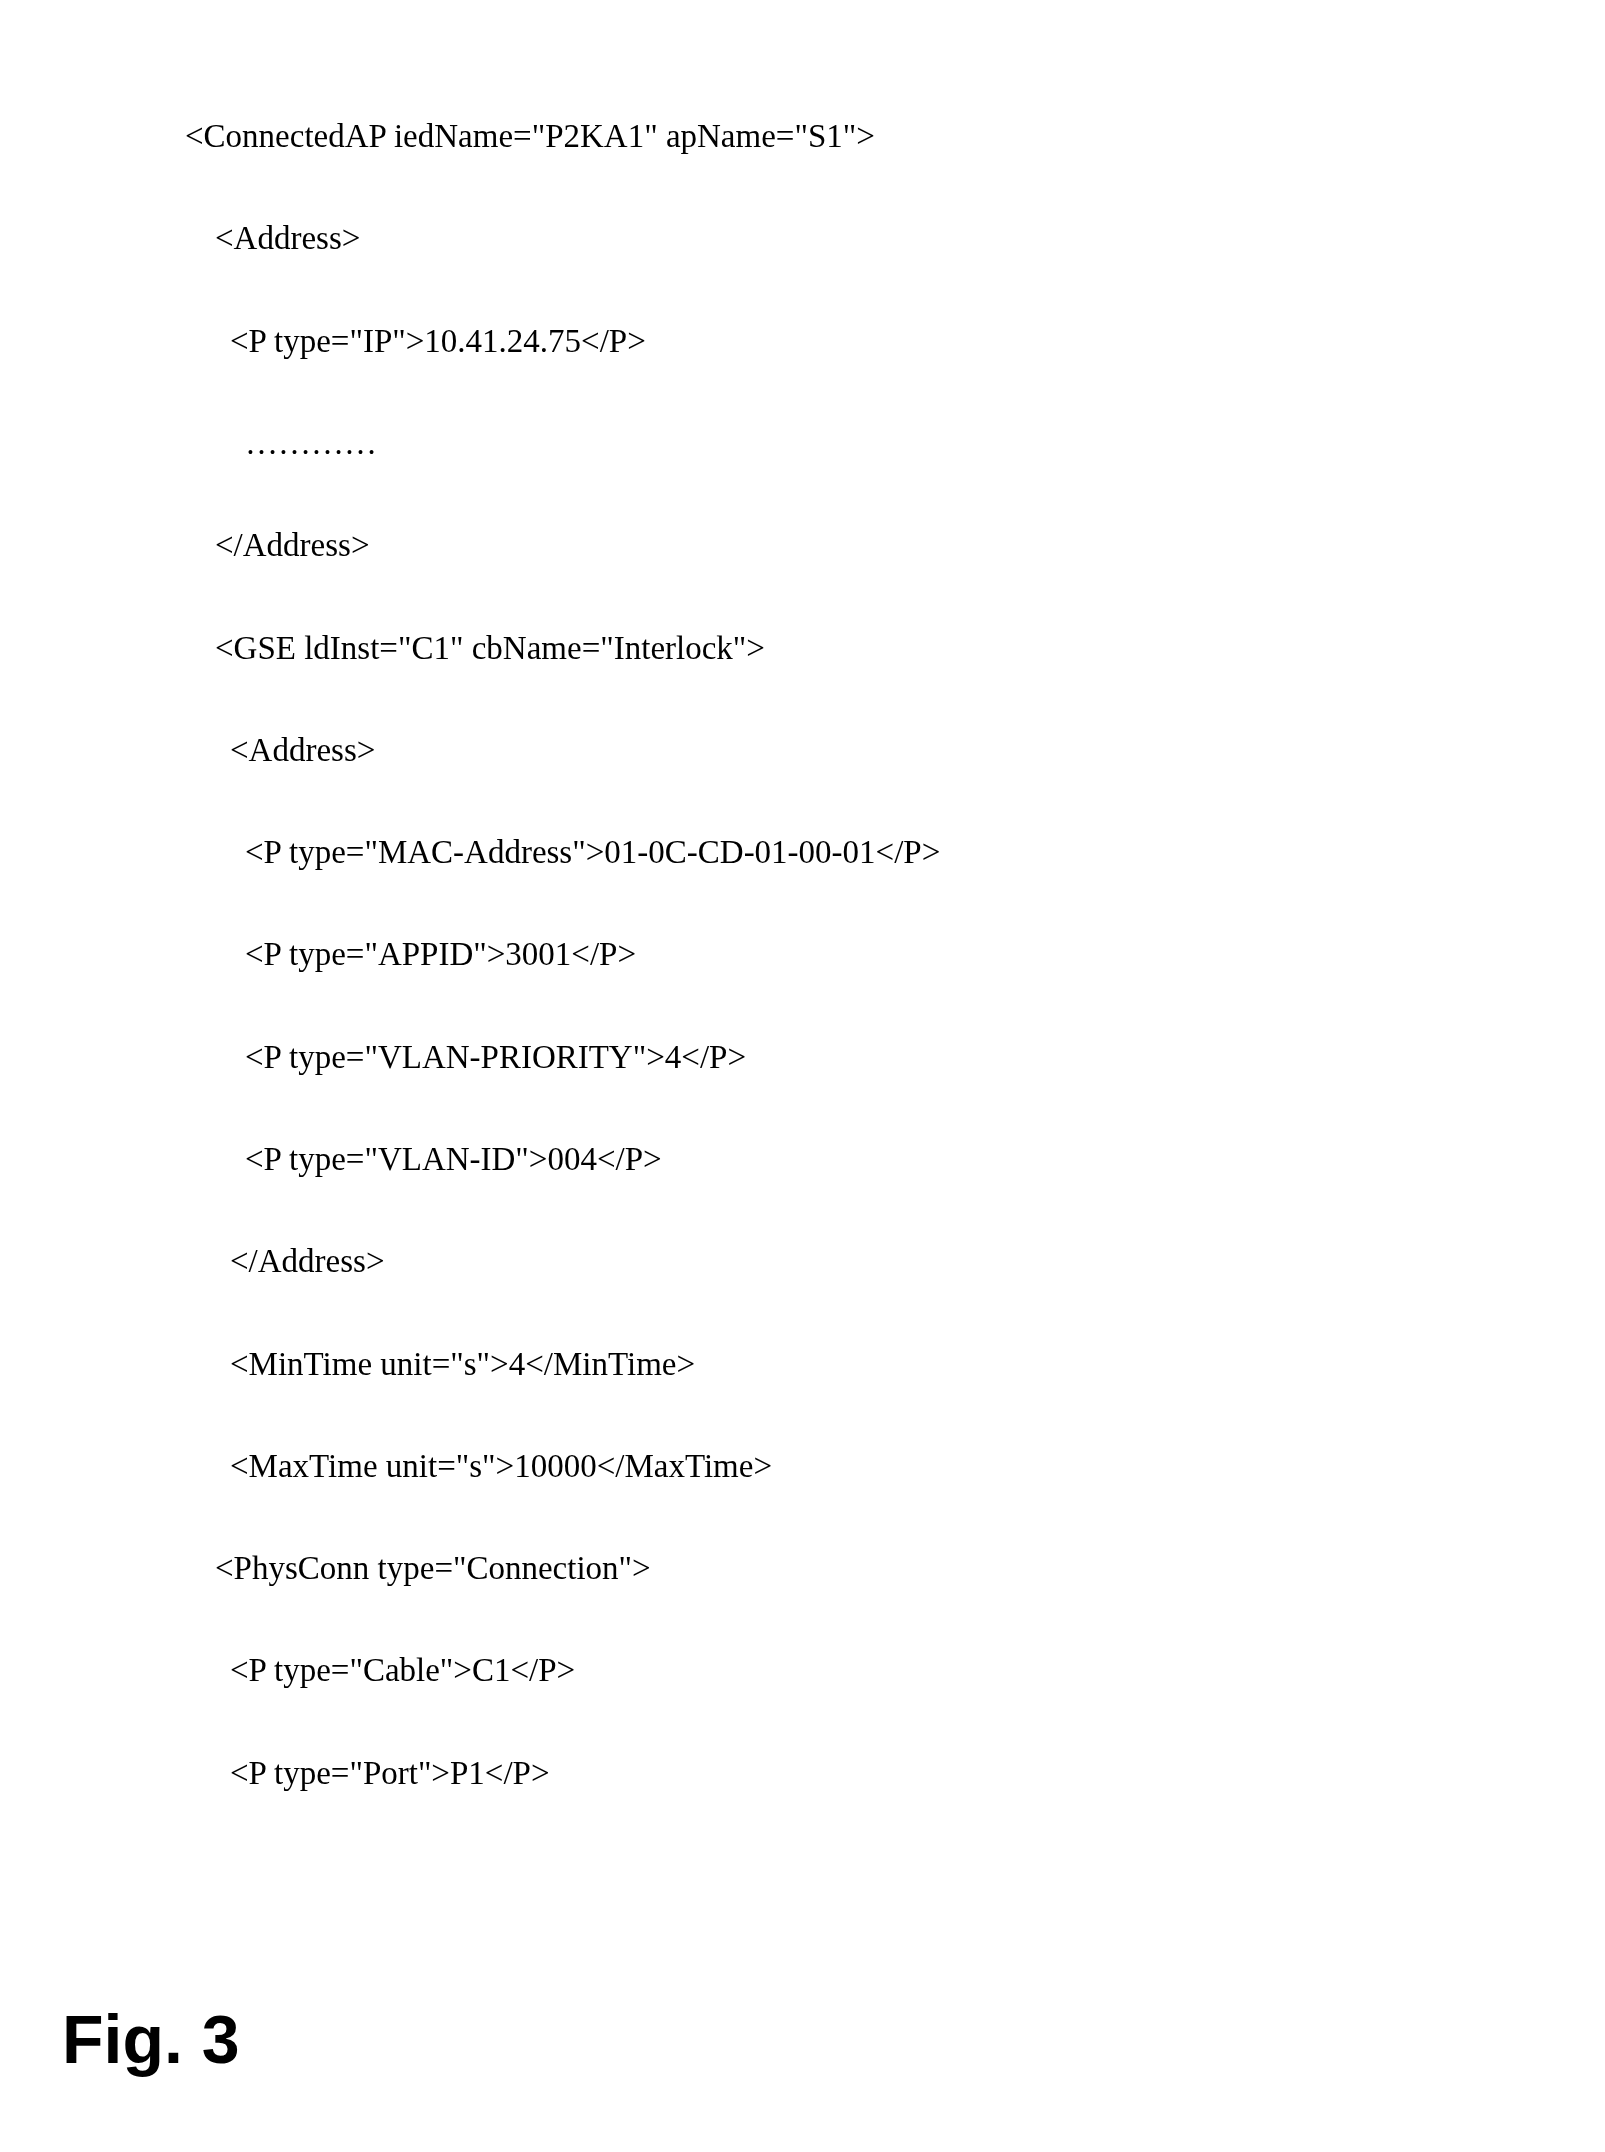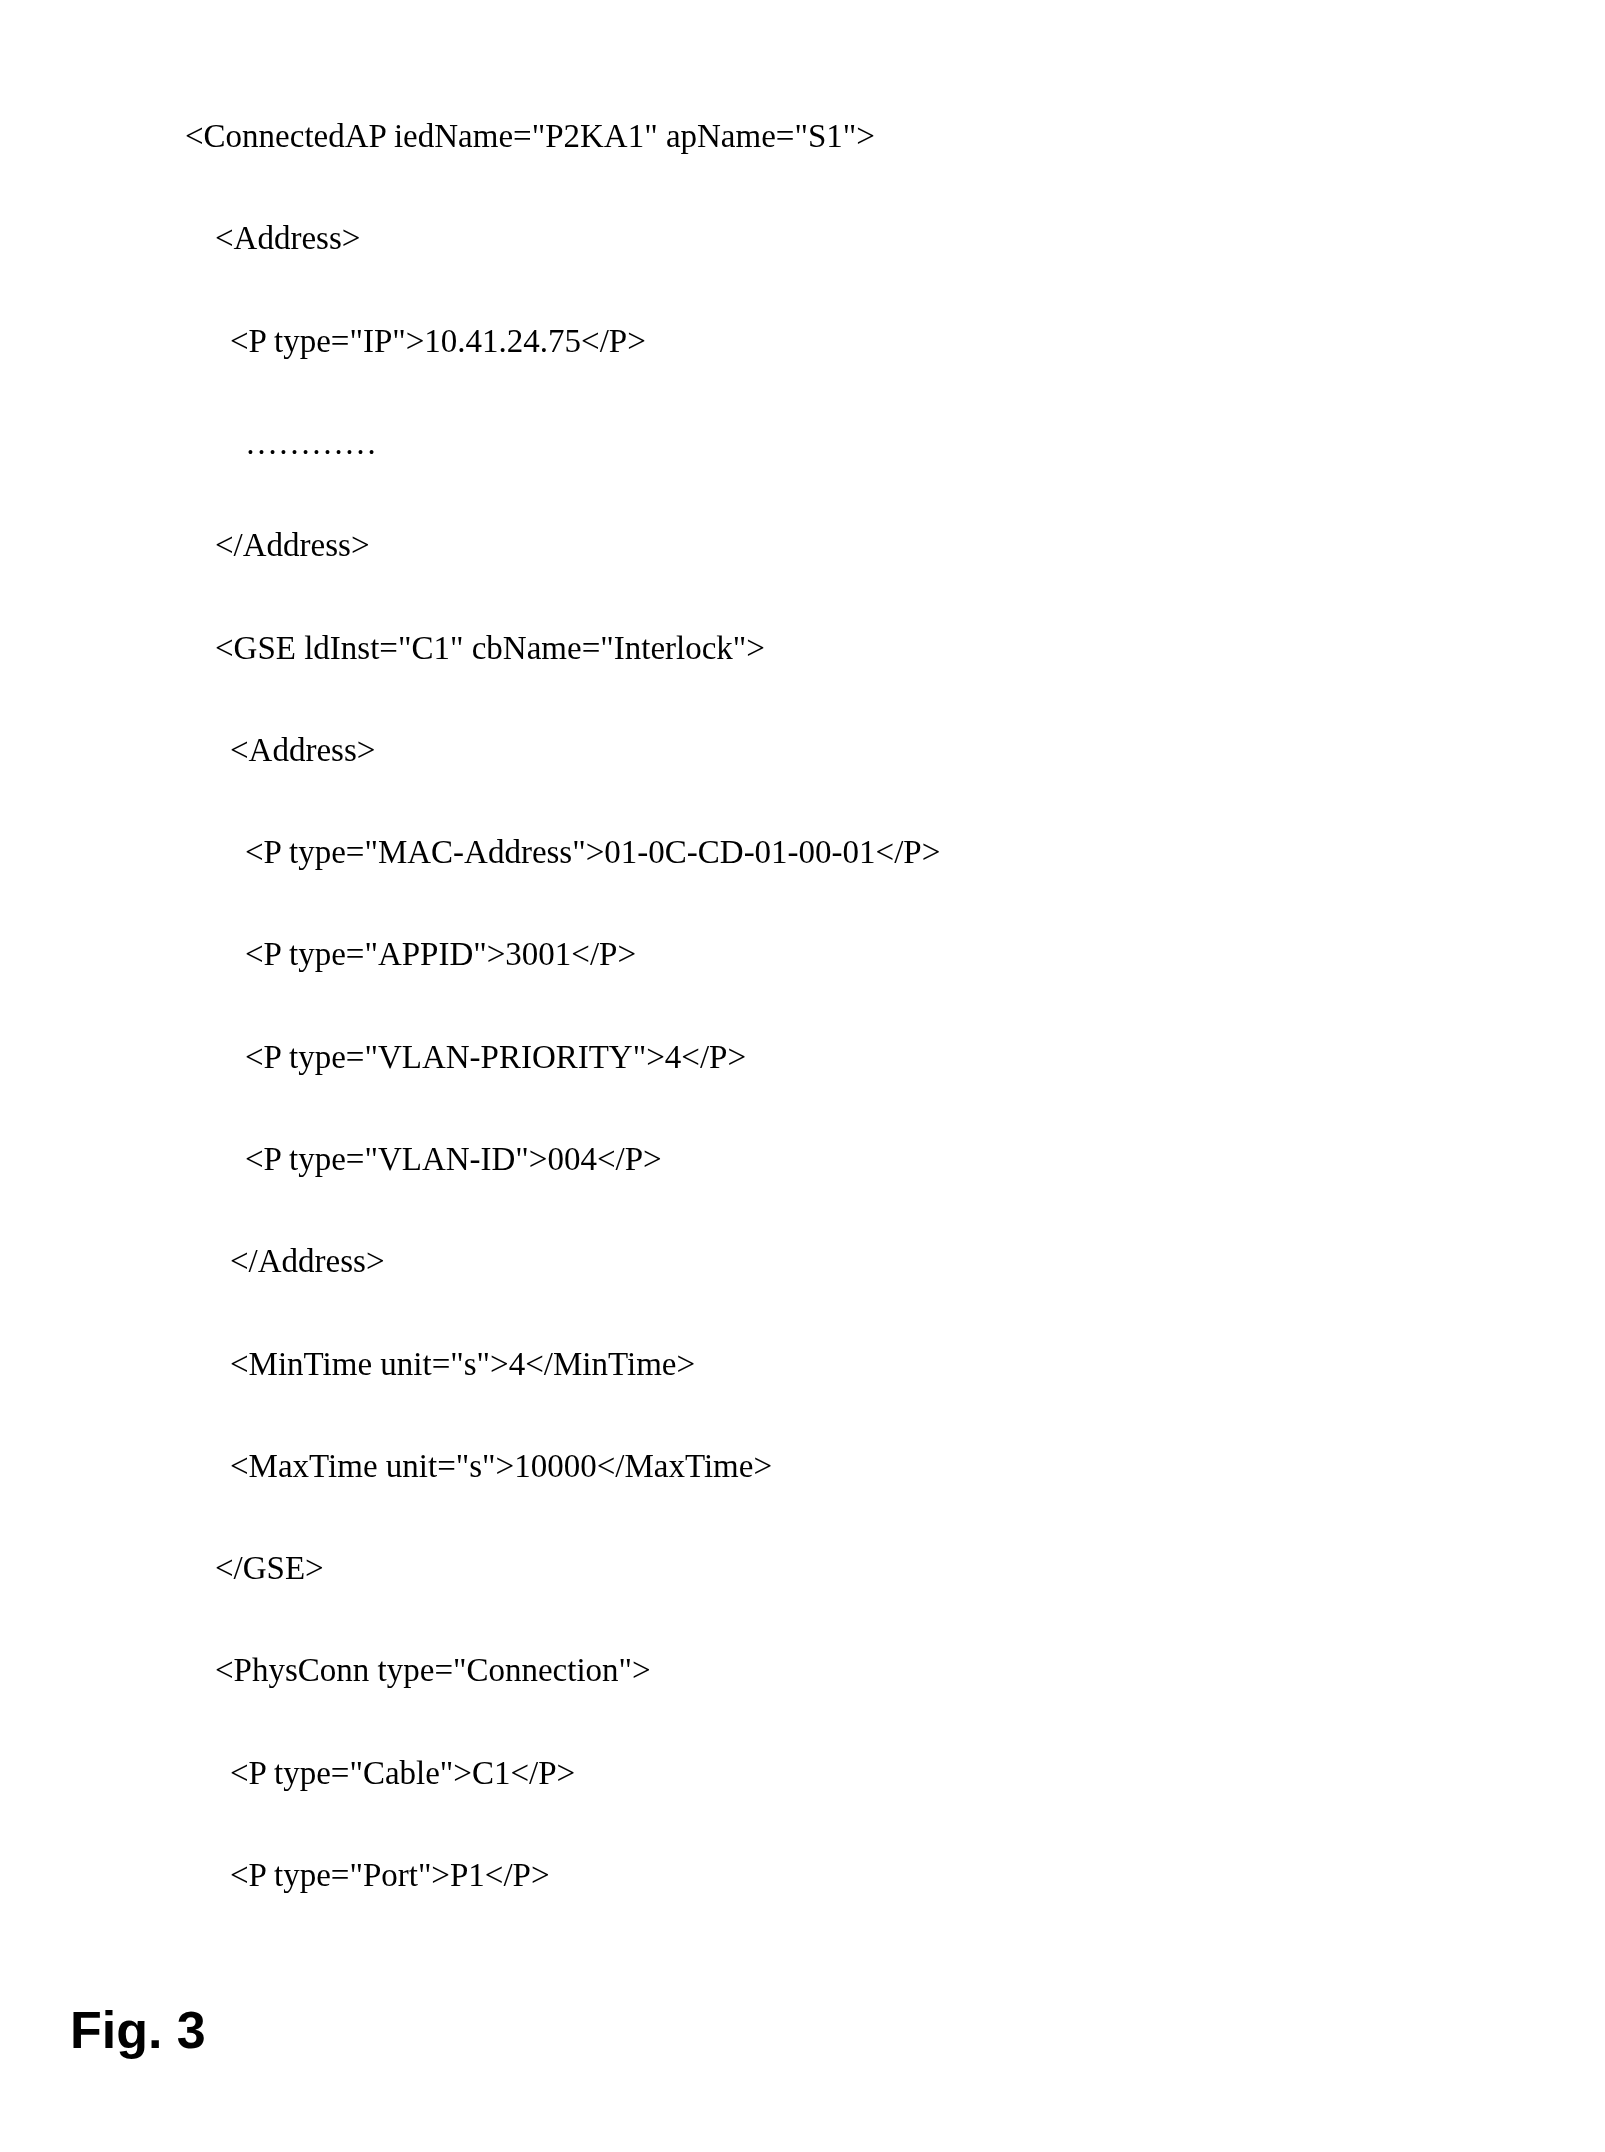--- a/index.html
+++ b/index.html
@@ -19,24 +19,24 @@
     top: 60px;
     line-height: 1.55;
     white-space: pre;
   }
   .i1 { padding-left: 30px; }
   .i2 { padding-left: 45px; }
   .i3 { padding-left: 60px; }
   .bold { font-weight: normal; }
   .figlabel {
     position: absolute;
-    left: 70px;
+    left: 62px;
     top: 2000px;
     font-family: Arial, Helvetica, sans-serif;
-    font-size: 52px;
+    font-size: 68px;
     font-weight: bold;
   }
 </style>
 </head>
 <body>
 
 <div class="code-block">
 <div><span>&lt;ConnectedAP iedName="</span><span class="bold">P2KA1</span><span>" apName="S1"&gt;</span></div>
 <div class="i1">&lt;Address&gt;</div>
 <div class="i2">&lt;P type="IP"&gt;10.41.24.75&lt;/P&gt;</div>
@@ -44,21 +44,20 @@
 <div class="i1">&lt;/Address&gt;</div>
 <div class="i1"><span>&lt;GSE ldInst="C1" cbName="</span><span class="bold">Interlock</span><span>"&gt;</span></div>
 <div class="i2">&lt;Address&gt;</div>
 <div class="i3">&lt;P type="MAC-Address"&gt;01-0C-CD-01-00-01&lt;/P&gt;</div>
 <div class="i3">&lt;P type="APPID"&gt;3001&lt;/P&gt;</div>
 <div class="i3">&lt;P type="VLAN-PRIORITY"&gt;4&lt;/P&gt;</div>
 <div class="i3 bold">&lt;P type="VLAN-ID"&gt;004&lt;/P&gt;</div>
 <div class="i2">&lt;/Address&gt;</div>
 <div class="i2 bold">&lt;MinTime unit="s"&gt;4&lt;/MinTime&gt;</div>
 <div class="i2 bold">&lt;MaxTime unit="s"&gt;10000&lt;/MaxTime&gt;</div>
-<div class="i1">&lt;/GSE&gt;</div>
 <div class="i1">&lt;PhysConn type="Connection"&gt;</div>
 <div class="i2 bold">&lt;P type="Cable"&gt;C1&lt;/P&gt;</div>
 <div class="i2 bold">&lt;P type="Port"&gt;P1&lt;/P&gt;</div>
 
 
 
 
 
 
 

